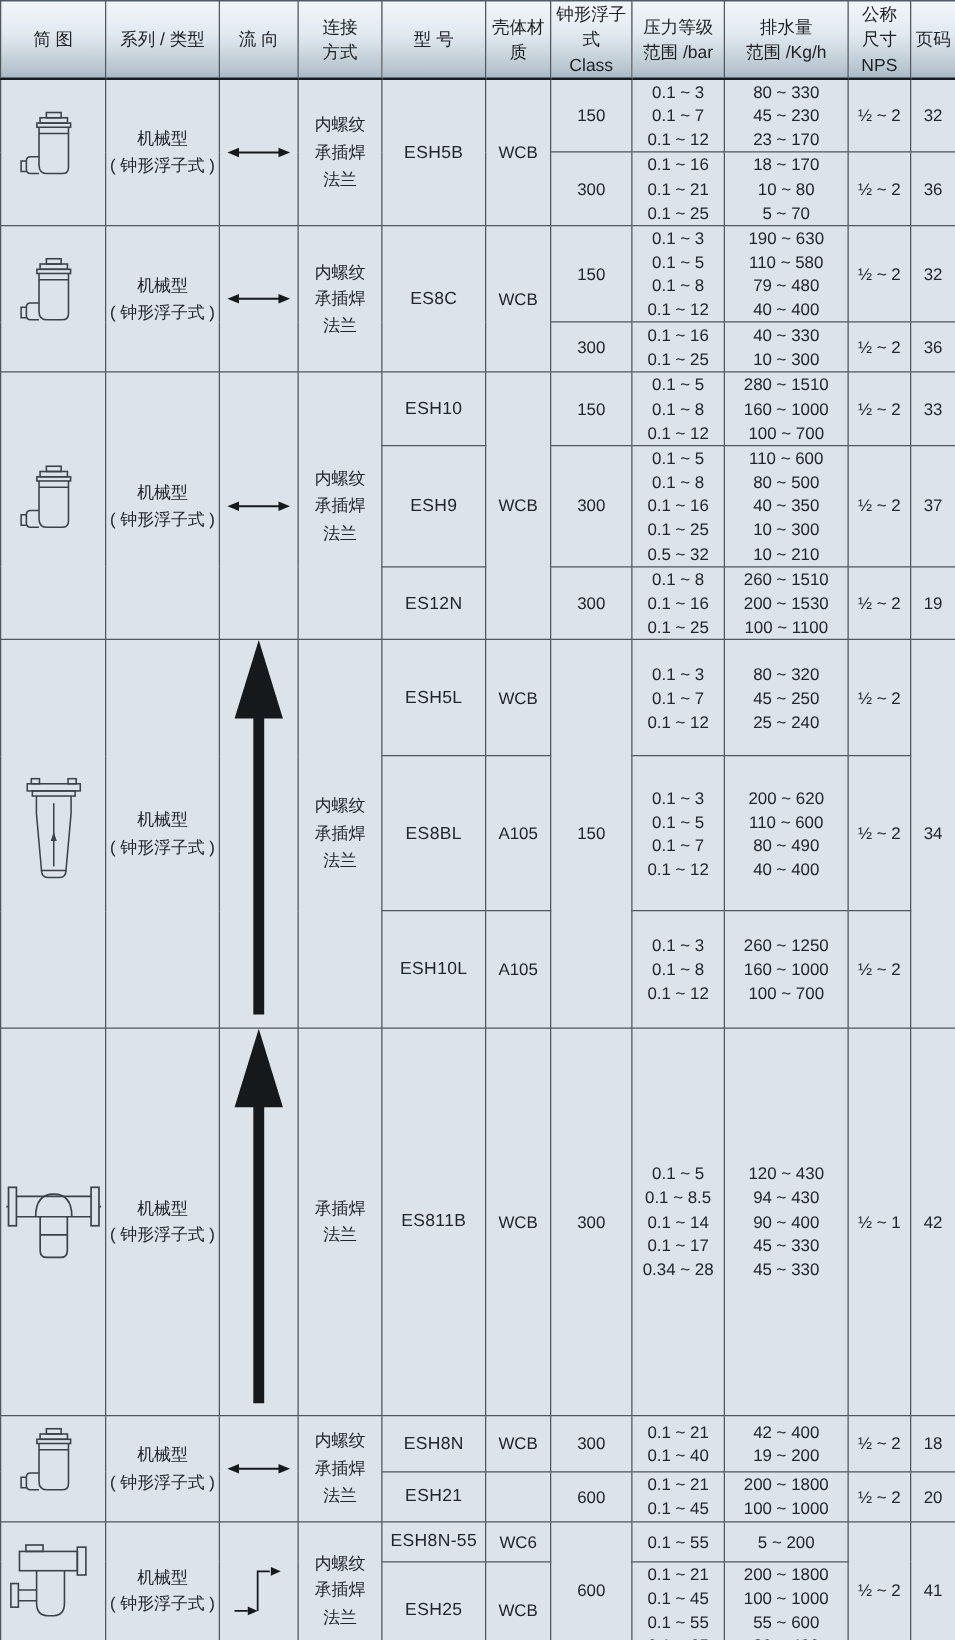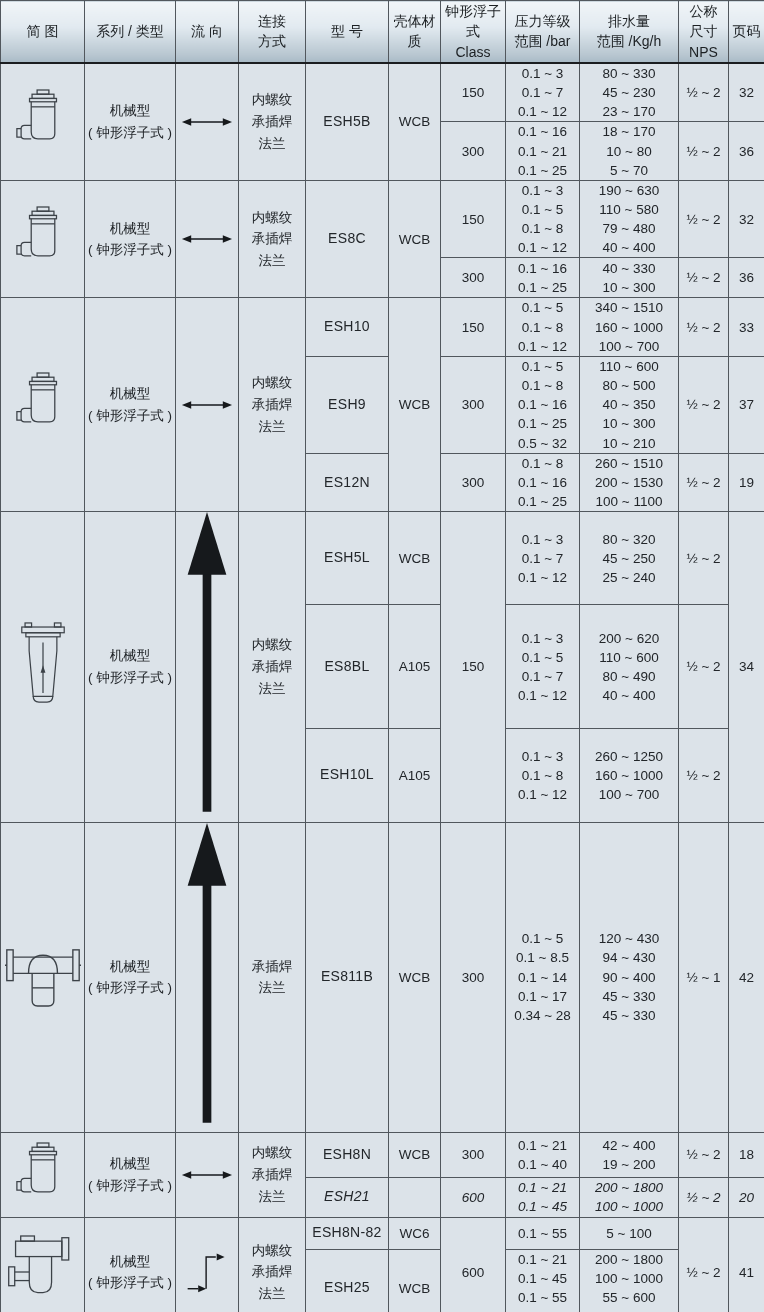--- a/index.html
+++ b/index.html
@@ -171,21 +171,21 @@
               </svg></div></td>
           <td rowspan="3" class="c-conn">内螺纹
 承插焊
 法兰</td>
           <td rowspan="1" class="c-model">ESH10</td>
           <td rowspan="3" class="c-material">WCB</td>
           <td rowspan="1" class="c-class">150</td>
           <td rowspan="1" class="c-dp">0.1 ~ 5
 0.1 ~ 8
 0.1 ~ 12</td>
-          <td rowspan="1" class="c-fl">340 ~ 1510
+          <td rowspan="1" class="c-fl">280 ~ 1510
 160 ~ 1000
 100 ~ 700</td>
           <td rowspan="1" class="c-nps">½ ~ 2</td>
           <td rowspan="1" class="c-page">33</td>
         </tr>
         <tr style="height: 95px;">
           <td rowspan="1" class="c-model">ESH9</td>
           <td rowspan="1" class="c-class">300</td>
           <td rowspan="1" class="c-dp">0.1 ~ 5
 0.1 ~ 8
@@ -333,21 +333,21 @@
           <td rowspan="1" class="c-model">ESH8N</td>
           <td rowspan="1" class="c-material">WCB</td>
           <td rowspan="1" class="c-class">300</td>
           <td rowspan="1" class="c-dp">0.1 ~ 21
 0.1 ~ 40</td>
           <td rowspan="1" class="c-fl">42 ~ 400
 19 ~ 200</td>
           <td rowspan="1" class="c-nps">½ ~ 2</td>
           <td rowspan="1" class="c-page">18</td>
         </tr>
-        <tr style="height: 40px; font-style: italic;">
+        <tr style="height: 40px;">
           <td rowspan="1" class="c-model">ESH21</td>
           <td rowspan="1" class="c-material"></td>
           <td rowspan="1" class="c-class">600</td>
           <td rowspan="1" class="c-dp">0.1 ~ 21
 0.1 ~ 45</td>
           <td rowspan="1" class="c-fl">200 ~ 1800
 100 ~ 1000</td>
           <td rowspan="1" class="c-nps">½ ~ 2</td>
           <td rowspan="1" class="c-page">20</td>
         </tr>
@@ -369,25 +369,25 @@
                 <g stroke="#16191c" stroke-width="1.6" fill="none">
                   <path d="M3,48 H15"></path>
                   <path d="M24,48 V12 H35"></path>
                 </g>
                 <path d="M24,48 L15,44 V52 Z" fill="#16191c"></path>
                 <path d="M45,12 L36,8 V16 Z" fill="#16191c"></path>
               </svg></div></td>
           <td rowspan="2" class="c-conn">内螺纹
 承插焊
 法兰</td>
-          <td rowspan="1" class="c-model">ESH8N-82</td>
+          <td rowspan="1" class="c-model">ESH8N-55</td>
           <td rowspan="1" class="c-material">WC6</td>
           <td rowspan="2" class="c-class">600</td>
           <td rowspan="1" class="c-dp">0.1 ~ 55</td>
-          <td rowspan="1" class="c-fl">5 ~ 100</td>
+          <td rowspan="1" class="c-fl">5 ~ 200</td>
           <td rowspan="2" class="c-nps">½ ~ 2</td>
           <td rowspan="2" class="c-page">41</td>
         </tr>
         <tr style="height: 68px;">
           <td rowspan="1" class="c-model">ESH25</td>
           <td rowspan="1" class="c-material">WCB</td>
           <td rowspan="1" class="c-dp">0.1 ~ 21
 0.1 ~ 45
 0.1 ~ 55
 0.1 ~ 65</td>

